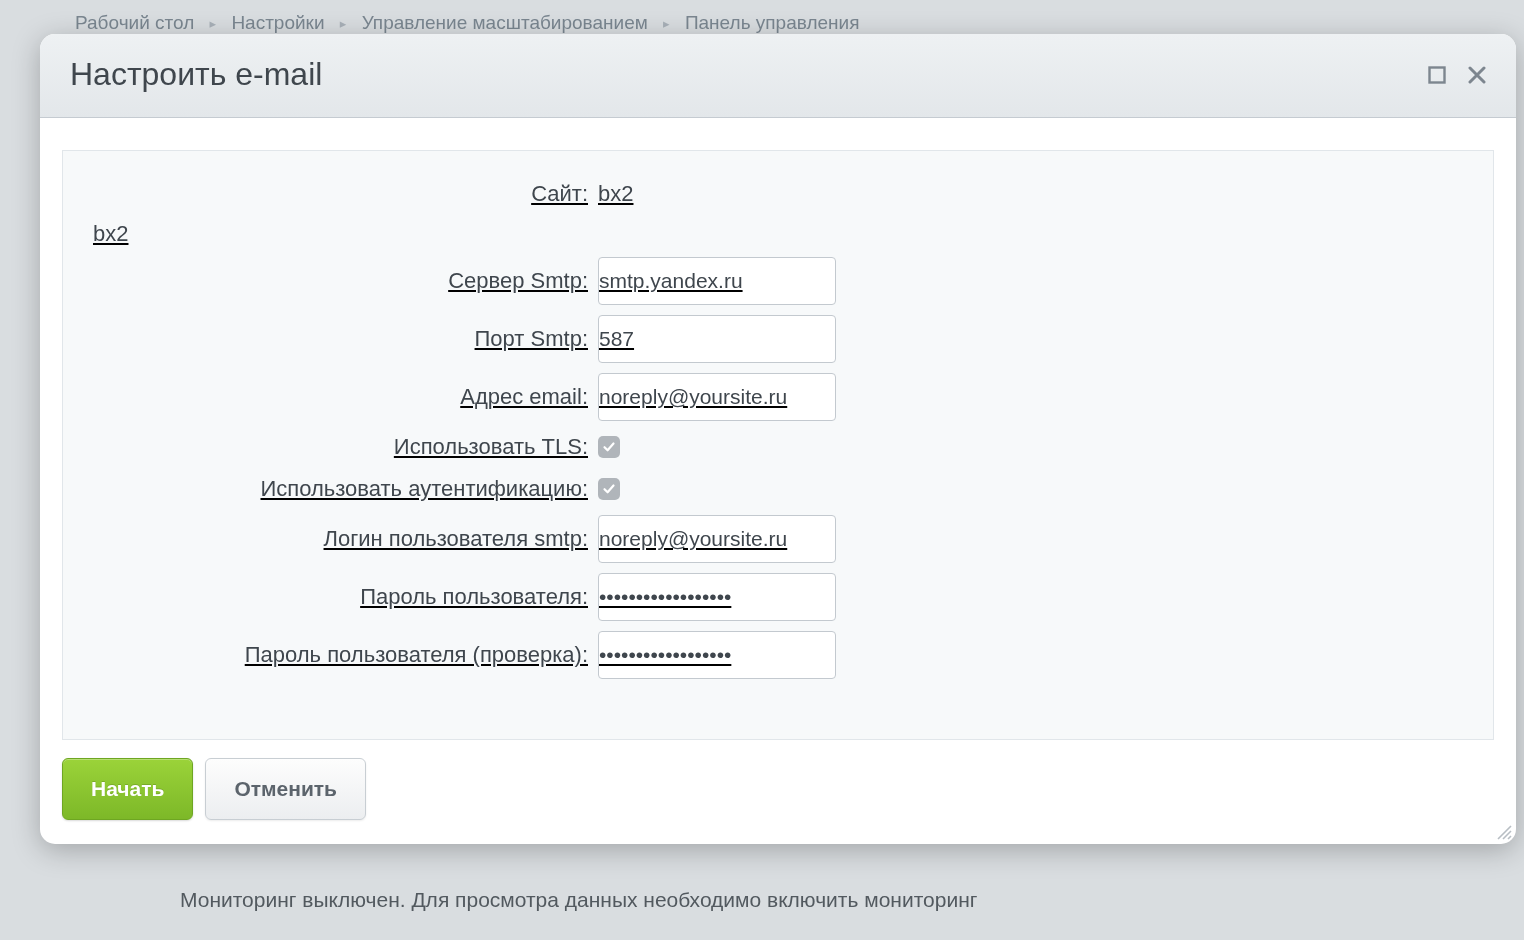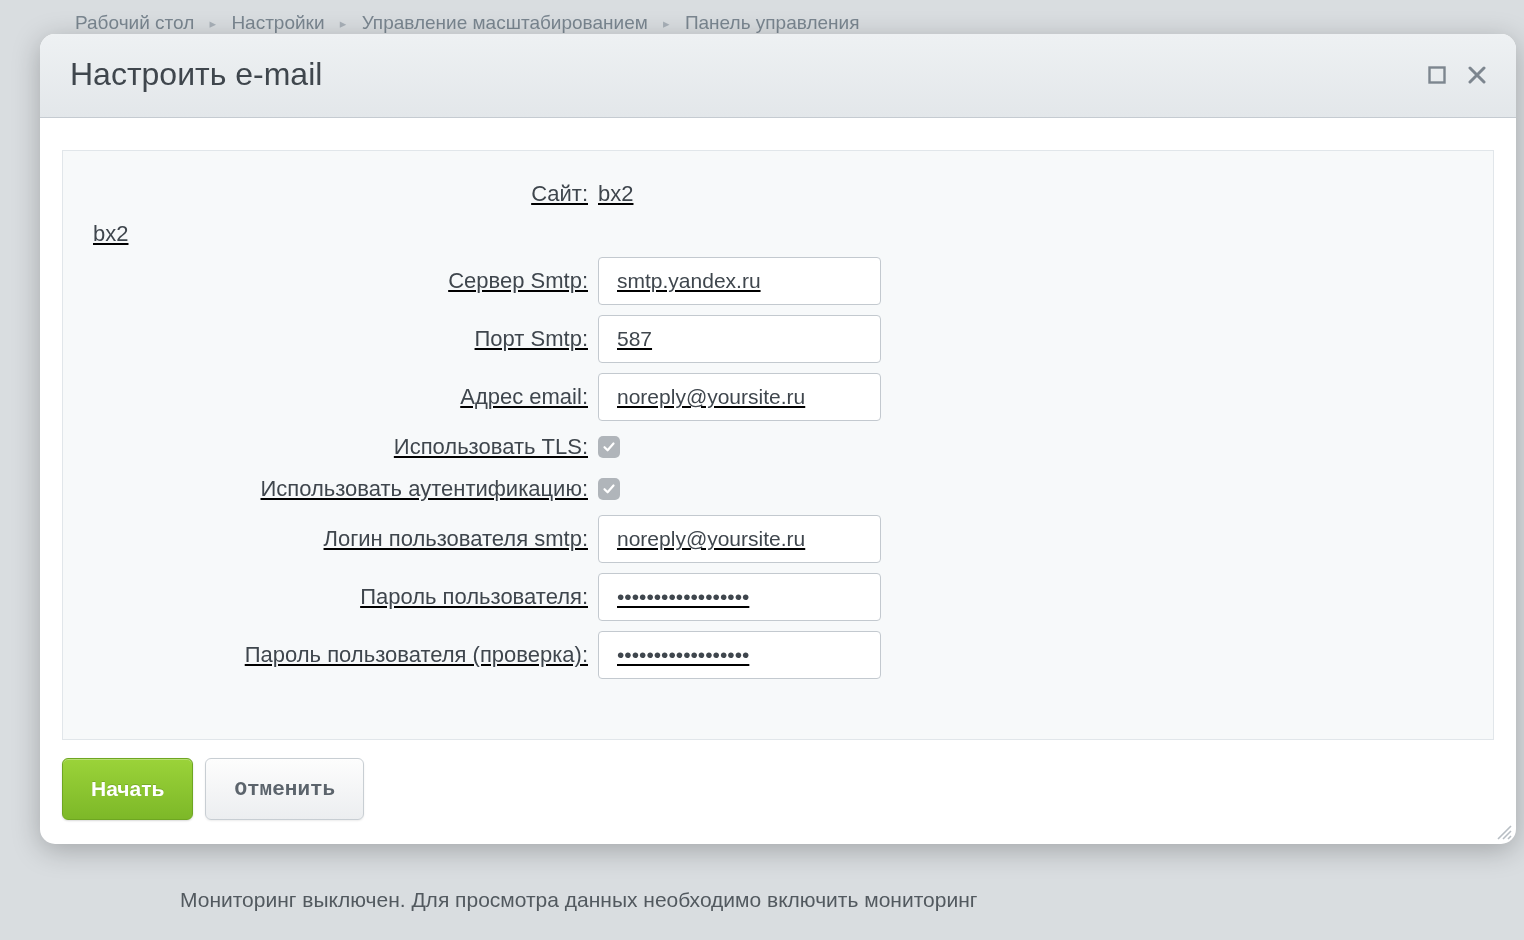--- a/index.html
+++ b/index.html
@@ -90,26 +90,26 @@
       text-align: right;
       padding-right: 10px;
       font-size: 22px;
       color: #3f464d;
     }
     .form-value-static {
       font-size: 22px;
       color: #3f464d;
     }
     .form-input {
-      width: 283px;
+      width: 238px;
       height: 48px;
       border: 1px solid #c3c9cf;
       border-radius: 4px;
       background: #fff;
-      padding: 0 18px;
+      padding: 0 0;
       font-size: 21px;
       color: #3f464d;
     }
     .cb {
       width: 22px;
       height: 22px;
       border-radius: 5px;
       background: #b0b5ba;
       display: flex;
       align-items: center;
@@ -139,21 +139,20 @@
       border-color: #6ea622;
       color: #fff;
       text-shadow: 0 -1px 0 rgba(0,0,0,0.15);
       box-shadow: inset 0 1px 0 rgba(255,255,255,0.3), 0 1px 2px rgba(0,0,0,0.15);
     }
     .btn-default {
       background: linear-gradient(to bottom, #fdfdfd, #eceef0);
       border-color: #c8ced3;
       color: #5c646c;
       box-shadow: inset 0 1px 0 rgba(255,255,255,0.6), 0 1px 2px rgba(0,0,0,0.08);
-      font-family: Liberation Mono, monospace;
     }
     .resize-handle {
       position: absolute;
       right: 4px;
       bottom: 4px;
       width: 18px;
       height: 18px;
       cursor: nwse-resize;
     }
     .resize-handle svg { display:block; }

